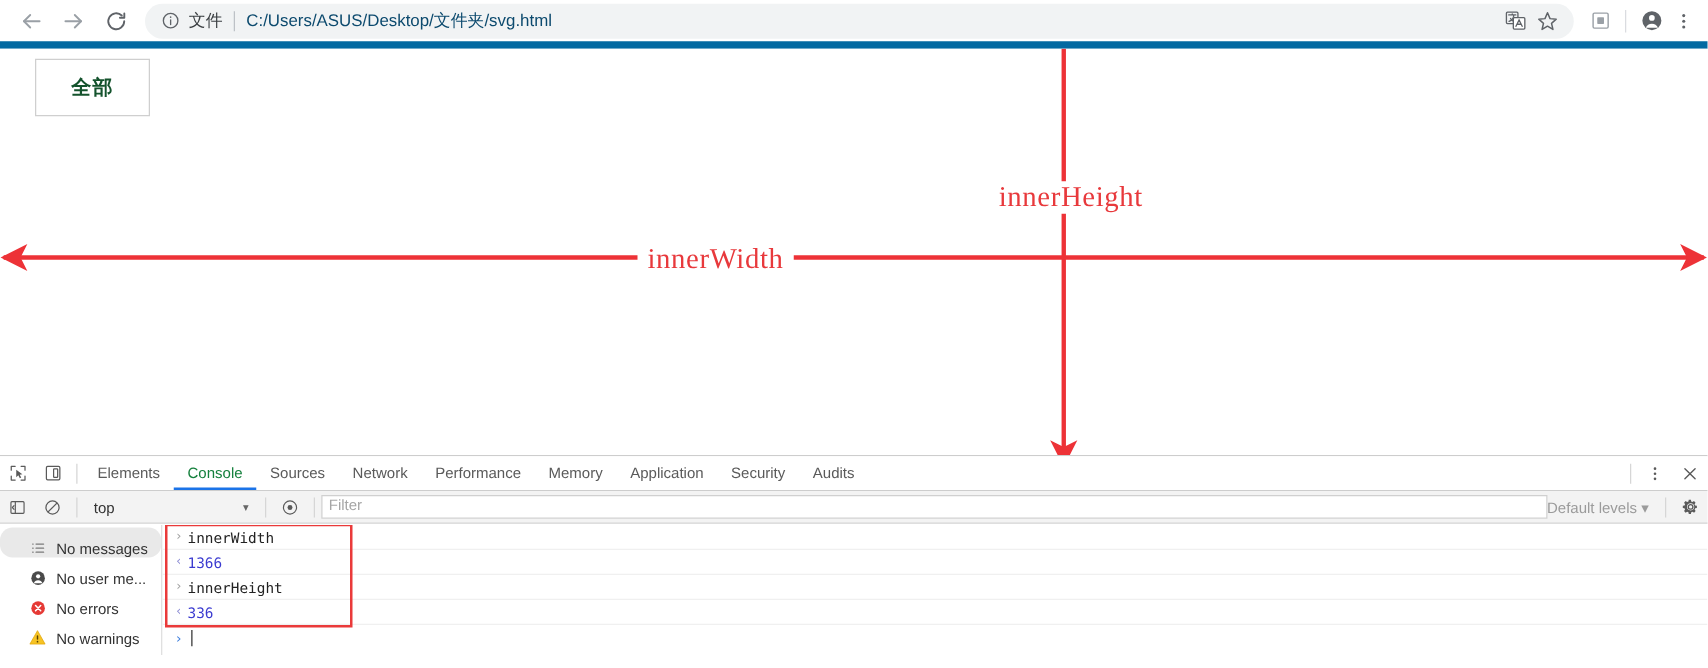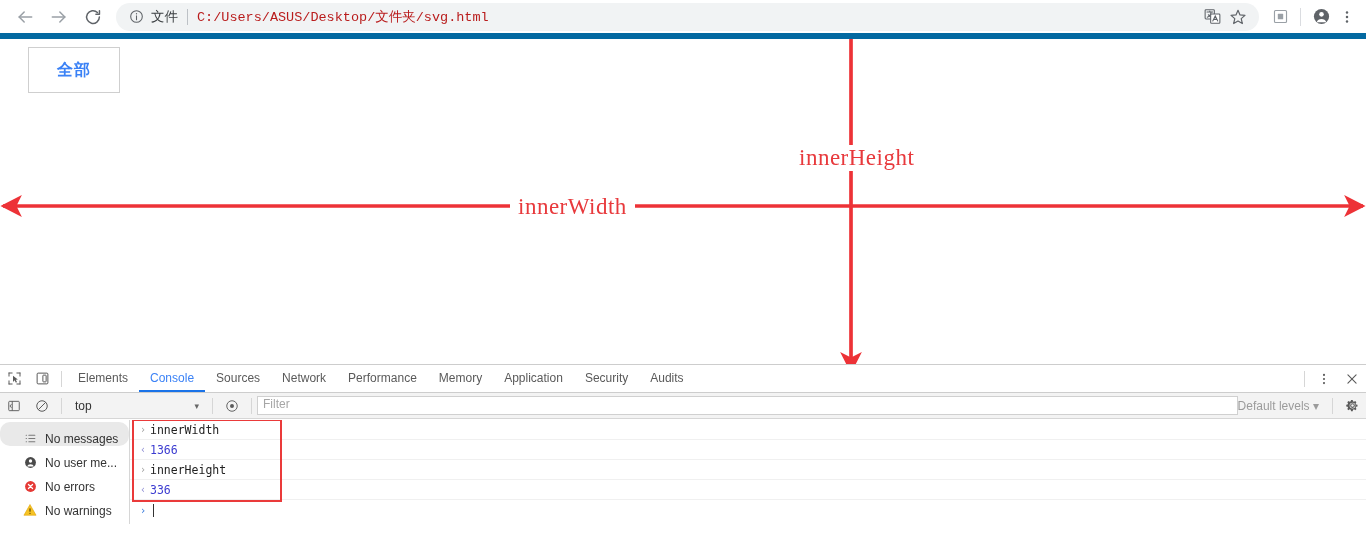--- a/index.html
+++ b/index.html
@@ -51,26 +51,25 @@
     flex: 0 0 auto;
   }
   .omnibox-divider {
     width: 1px; height: 16px;
     background: #bdc1c6;
     margin: 0 9px;
     flex: 0 0 auto;
   }
   .omnibox-url {
     font-size: 13.5px;
-    color: #b91c1c;
+    color: #0c4a6e;
     white-space: nowrap;
     overflow: hidden;
     text-overflow: ellipsis;
     flex: 1 1 auto;
-    font-family: Liberation Mono, monospace;
   }
   .omnibox-actions {
     display: flex; align-items: center;
     flex: 0 0 auto;
     margin-left: 6px;
   }
   .toolbar-icon {
     width: 26px; height: 26px;
     display: flex; align-items: center; justify-content: center;
     color: #5f6368;
@@ -97,21 +96,21 @@
   }
   .all-button {
     position: absolute;
     left: 28px; top: 8px;
     width: 92px; height: 46px;
     background: #ffffff;
     border: 1px solid #cfcfcf;
     font-family: "DejaVu Sans", sans-serif;
     font-size: 16px;
     font-weight: bold;
-    color: #3b82f6;
+    color: #14532d;
     display: flex; align-items: center; justify-content: center;
     cursor: pointer;
     letter-spacing: 1px;
   }
   .annot-svg {
     position: absolute; left: 0; top: 0;
     width: 1366px; height: 336px;
     pointer-events: none;
   }
   .annot-label {
@@ -159,21 +158,21 @@
     padding: 0 11px;
     display: flex; align-items: center;
     font-size: 12px;
     color: #5a5a5a;
     white-space: nowrap;
     border-bottom: 2px solid transparent;
     flex: 0 0 auto;
     cursor: default;
   }
   .dt-tab.active {
-    color: #3b82f6;
+    color: #15803d;
     border-bottom-color: #1a73e8;
   }
   .dt-tab-spacer { flex: 1 1 auto; }
 
   .dt-filterbar {
     height: 26px;
     display: flex; align-items: center;
     border-bottom: 1px solid #d6d6d6;
     background: #f3f3f3;
   }

